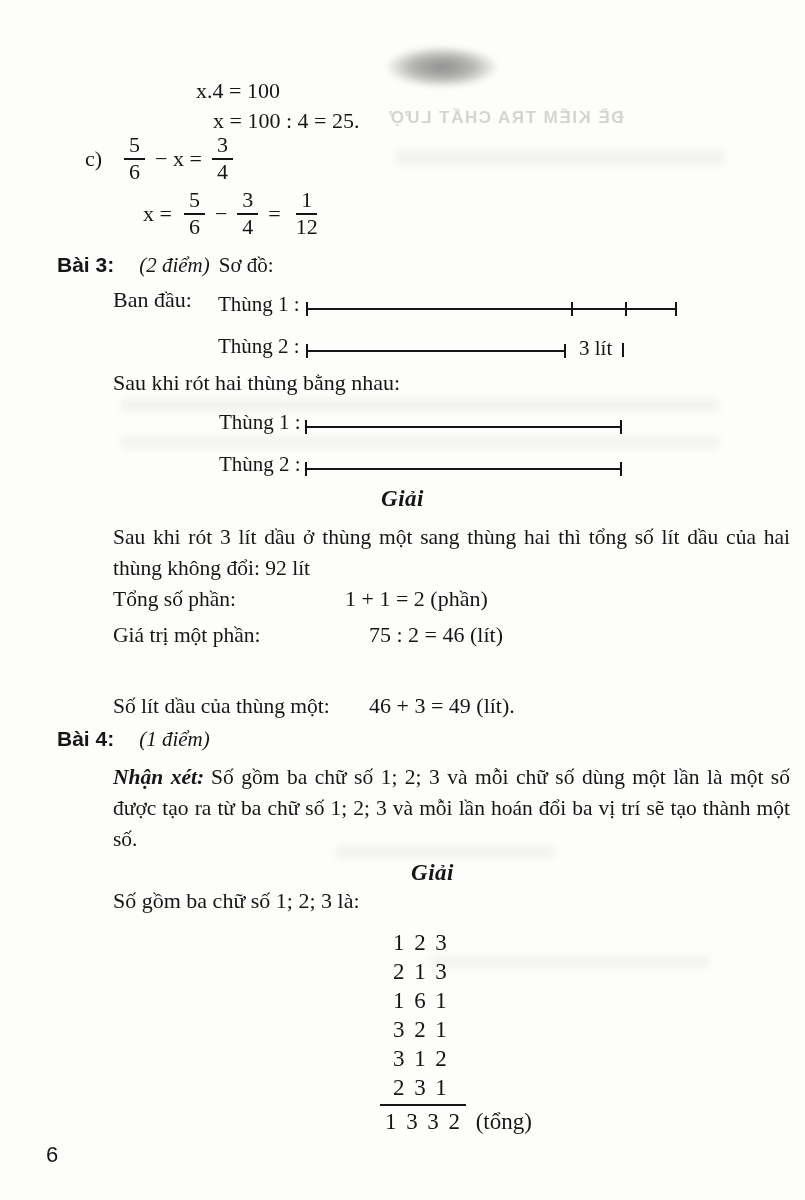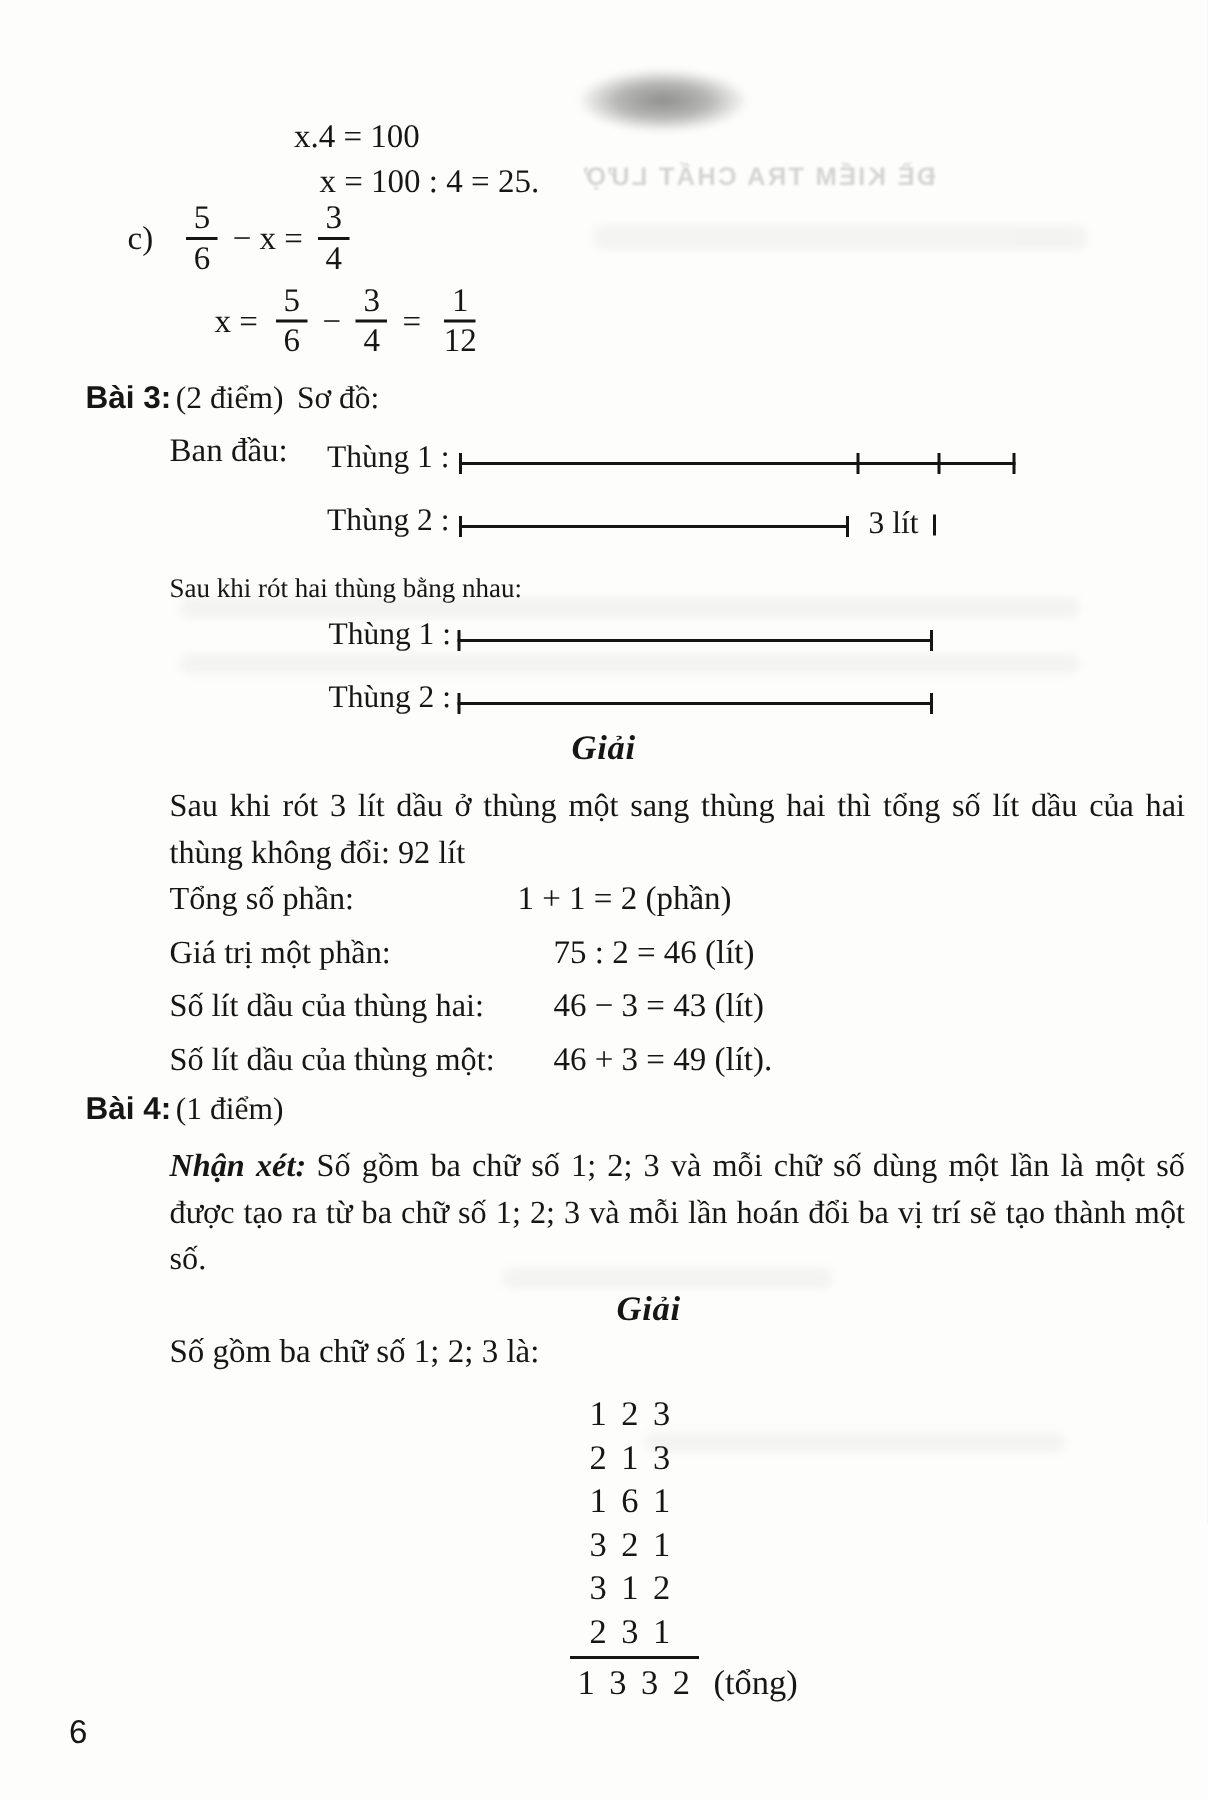--- a/index.html
+++ b/index.html
@@ -21,21 +21,21 @@
   .frac{display:inline-flex;flex-direction:column;align-items:center;
         font-size:22px;line-height:1.12;vertical-align:middle;}
   .frac .num{display:block;padding:0 5px;border-bottom:2px solid #151515;}
   .frac .den{display:block;padding:0 5px;}
   .frac-row{display:flex;align-items:center;font-size:22px;}
   .frac-row .op{margin:0 10px;}
 
   
   .bai-head{font-size:21px;white-space:nowrap;}
   .bai-title{font-family:"Liberation Sans", sans-serif;font-weight:700;}
-  .bai-points{margin-left:3px;}
+  .bai-points{font-style:italic;margin-left:25px;}
   .bai-sub{margin-left:9px;}
   .giai{width:100%;text-align:center;font-weight:700;font-style:italic;
         font-size:23px;letter-spacing:.5px;}
 
   
   .dlabel{font-size:21px;white-space:nowrap;}
   .mline{position:absolute;height:2px;background:#151515;}
   .tick{position:absolute;top:-6px;width:2px;height:14px;background:#151515;}
 
   
@@ -130,44 +130,41 @@
     <span class="tick" style="left:369px;"></span>
   </div>
   <div class="abs dlabel" style="left:218px;top:334px;">Thùng 2 :</div>
   <div class="mline" style="left:306px;top:350px;width:260px;">
     <span class="tick" style="left:0;"></span>
     <span class="tick" style="left:258px;"></span>
   </div>
   <div class="abs dlabel" style="left:579px;top:336px;">3 lít</div>
   <div class="abs" style="left:622px;top:343px;width:2px;height:14px;background:#151515;"></div>
 
-  <div class="abs dlabel" style="left:113px;top:370px;font-size:18px;margin-top:12px;">Sau khi rót hai thùng bằng nhau:</div>
+  <div class="abs dlabel" style="left:113px;top:370px;font-size:22px;">Sau khi rót hai thùng bằng nhau:</div>
   <div class="abs dlabel" style="left:219px;top:410px;">Thùng 1 :</div>
   <div class="mline" style="left:305px;top:426px;width:317px;">
     <span class="tick" style="left:0;"></span>
     <span class="tick" style="left:315px;"></span>
   </div>
   <div class="abs dlabel" style="left:219px;top:452px;">Thùng 2 :</div>
   <div class="mline" style="left:305px;top:468px;width:317px;">
     <span class="tick" style="left:0;"></span>
     <span class="tick" style="left:315px;"></span>
   </div>
 
   <div class="abs giai" style="left:0;top:486px;">Giải</div>
 
   <div class="abs para" style="left:113px;top:522px;width:677px;">Sau khi rót 3 lít dầu ở thùng một sang thùng hai thì tổng số lít dầu của hai thùng không đổi: 92 lít</div>
 
   <div class="abs step-row" style="left:113px;top:586px;">
     <span class="step-label w232">Tổng số phần:</span><span class="step-eq">1 + 1 = 2 (phần)</span>
   </div>
   <div class="abs step-row" style="left:113px;top:622px;">
     <span class="step-label w256">Giá trị một phần:</span><span class="step-eq">75 : 2 = 46 (lít)</span>
-  </div>
-  <div class="abs step-row" style="left:113px;top:657px;">
-    <span class="step-label w256">Số lít dầu của thùng hai:</span><span class="step-eq">46 − 3 = 43 (lít)</span>
   </div>
   <div class="abs step-row" style="left:113px;top:693px;">
     <span class="step-label w256">Số lít dầu của thùng một:</span><span class="step-eq">46 + 3 = 49 (lít).</span>
   </div>
 
   <div class="abs bai-head" style="left:57px;top:727px;">
     <span class="bai-title">Bài 4:</span><span class="bai-points">(1 điểm)</span>
   </div>
 
   <div class="abs para" style="left:113px;top:762px;width:677px;">

